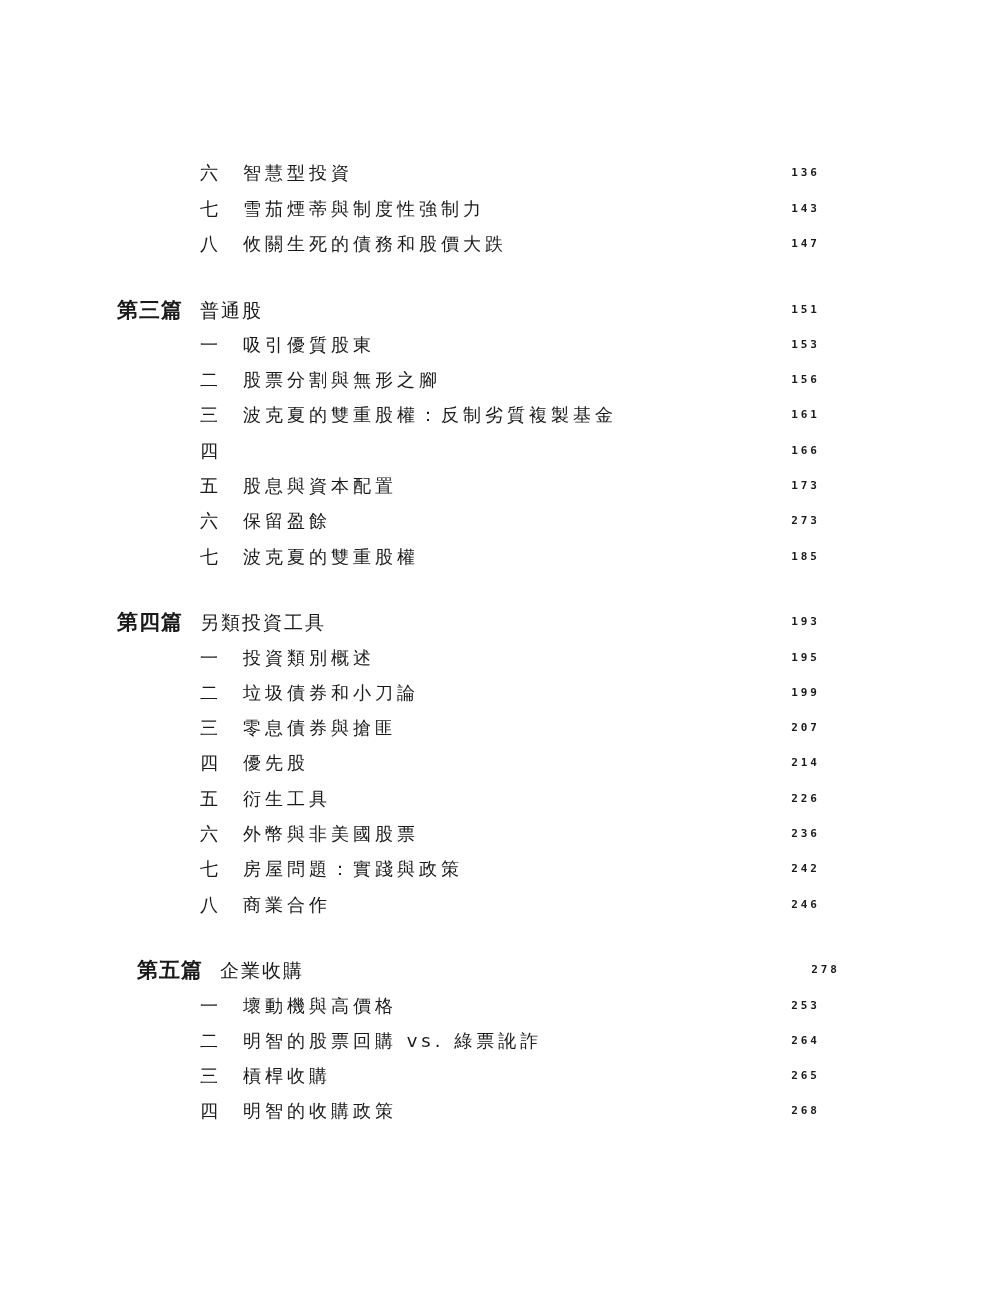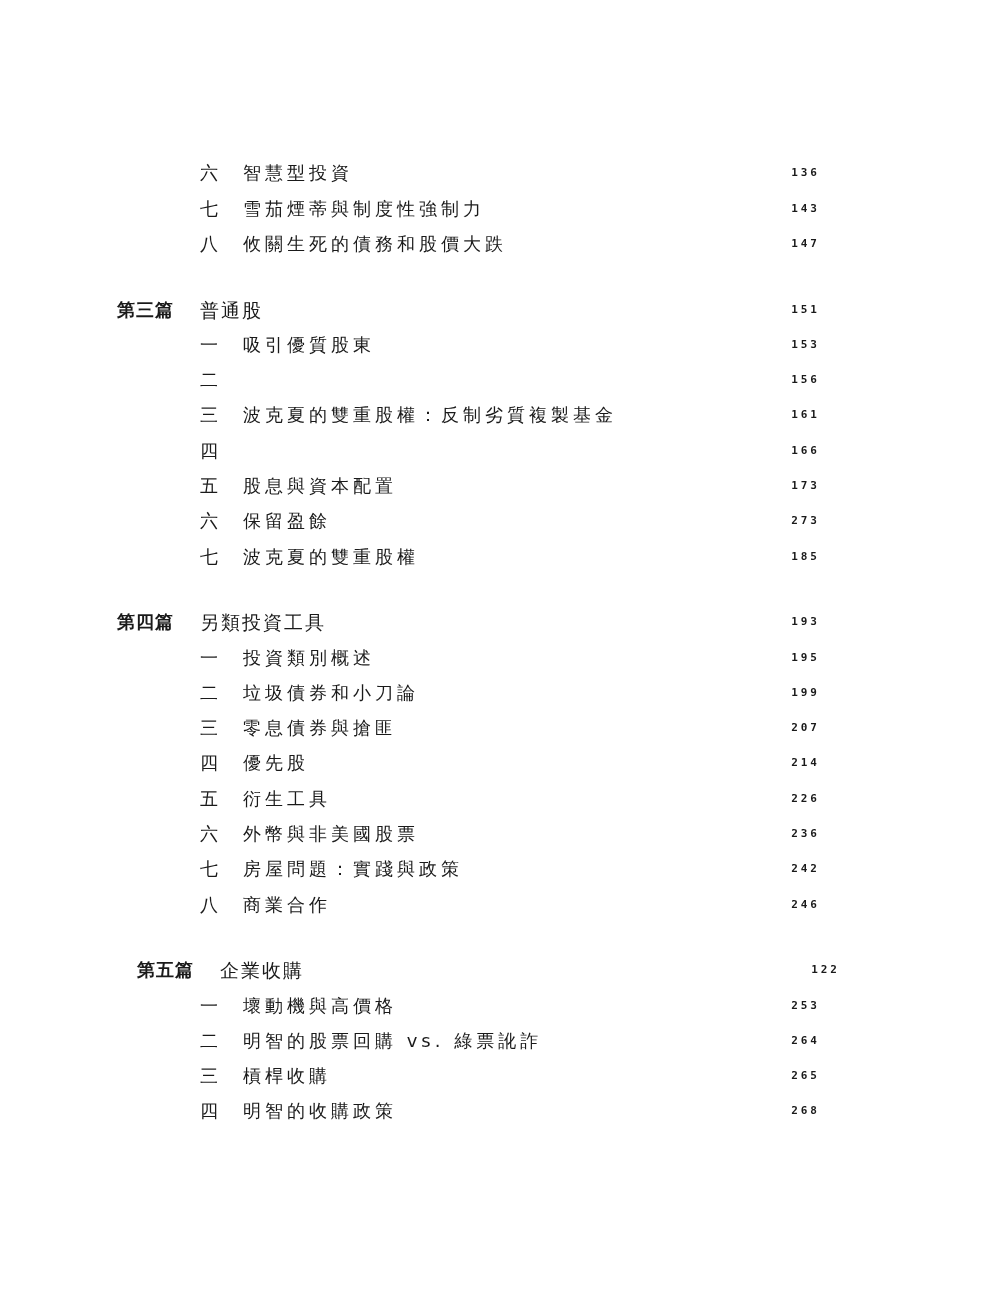--- a/index.html
+++ b/index.html
@@ -27,21 +27,21 @@
       width: 1000px;
       height: 30px;
       line-height: 30px;
       font-size: 18px;
     }
     .part-label {
       position: absolute;
       left: 117px;
       font-weight: bold;
       letter-spacing: 1px;
-      font-size: 18px;
+      font-size: 21px;
     }
     .part-title {
       position: absolute;
       left: 200px;
       font-weight: normal;
       letter-spacing: 2px;
       font-size: 19px;
     }
     .ch-num {
       position: absolute;
@@ -86,20 +86,21 @@
       <span class="part-title">普通股</span>
       <span class="page">151</span>
     </div>
     <div class="row" style="top: 330px;">
       <span class="ch-num">一</span>
       <span class="ch-title">吸引優質股東</span>
       <span class="page">153</span>
     </div>
     <div class="row" style="top: 365px;">
       <span class="ch-num">二</span>
+      <span class="ch-title">股票分割與無形之腳</span>
       <span class="page">156</span>
     </div>
     <div class="row" style="top: 400px;">
       <span class="ch-num">三</span>
       <span class="ch-title">波克夏的雙重股權：反制劣質複製基金</span>
       <span class="page">161</span>
     </div>
     <div class="row" style="top: 436px;">
       <span class="ch-num">四</span>
       <span class="page">166</span>
@@ -160,21 +161,21 @@
       <span class="page">242</span>
     </div>
     <div class="row" style="top: 890px;">
       <span class="ch-num">八</span>
       <span class="ch-title">商業合作</span>
       <span class="page">246</span>
     </div>
     <div class="row" style="top: 955px; margin-left: 20px;">
       <span class="part-label">第五篇</span>
       <span class="part-title">企業收購</span>
-      <span class="page">122</span>
+      <span class="page">278</span>
     </div>
     <div class="row" style="top: 991px;">
       <span class="ch-num">一</span>
       <span class="ch-title">壞動機與高價格</span>
       <span class="page">253</span>
     </div>
     <div class="row" style="top: 1026px;">
       <span class="ch-num">二</span>
       <span class="ch-title">明智的股票回購 vs. 綠票訛詐</span>
       <span class="page">264</span>

